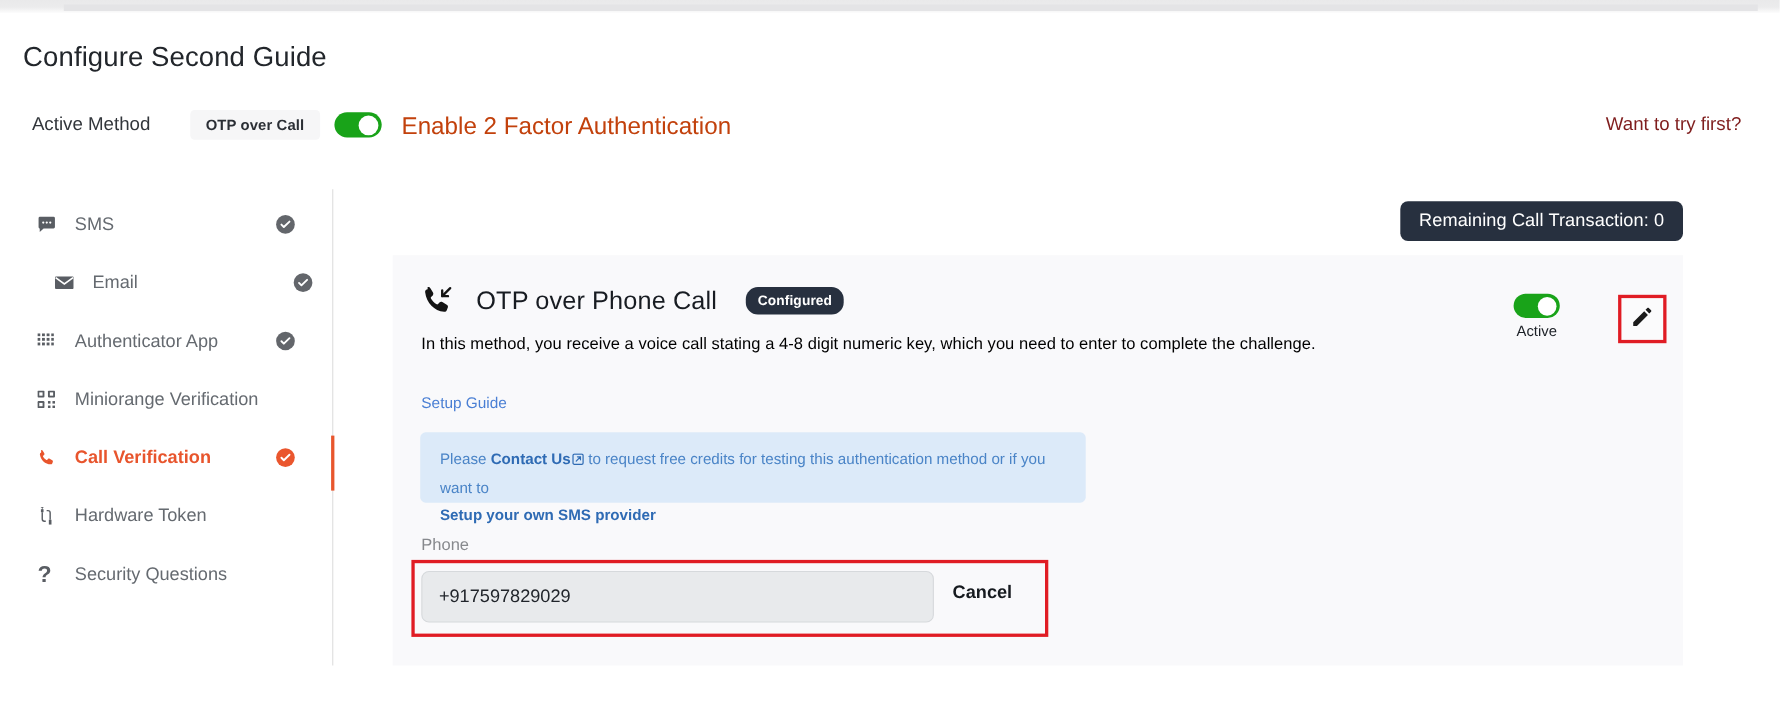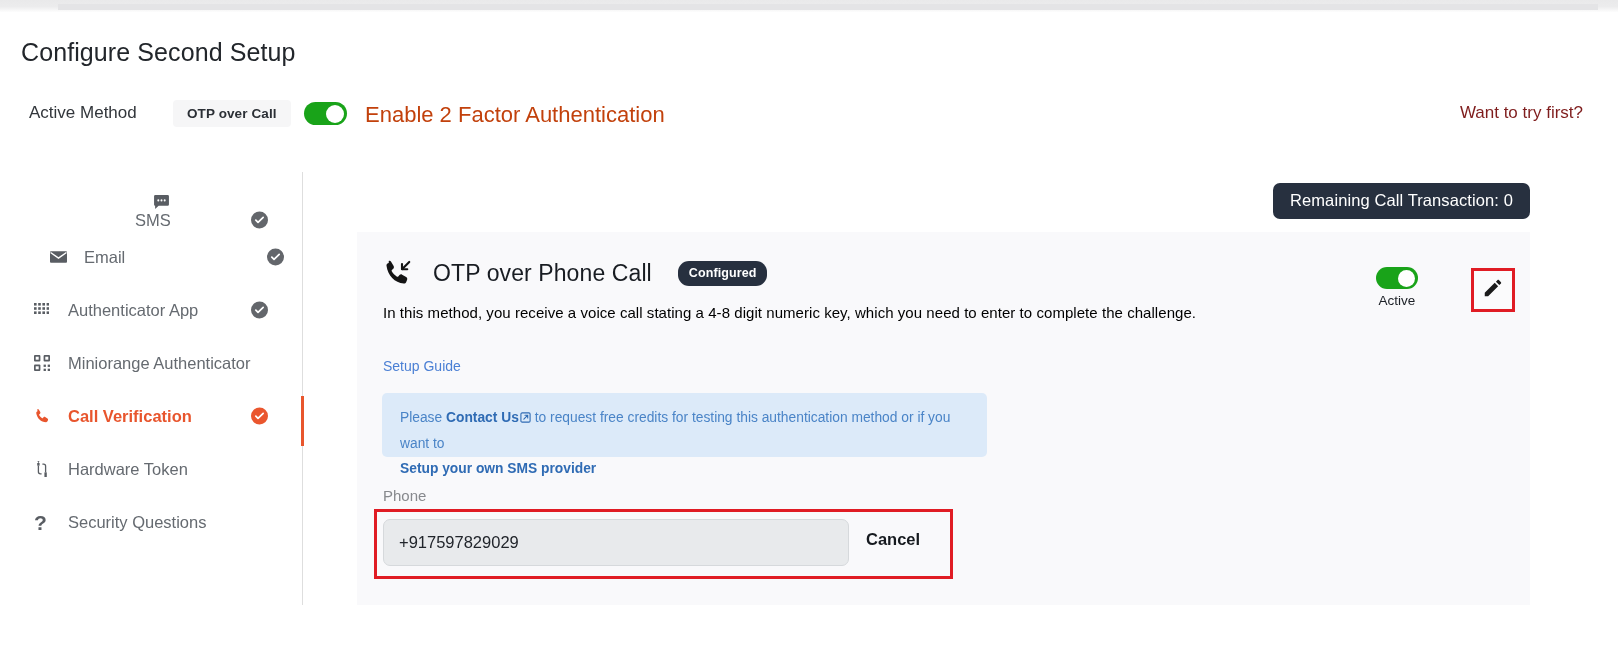--- a/index.html
+++ b/index.html
@@ -350,37 +350,37 @@
     cursor: pointer;
   }
 </style>
 </head>
 <body>
 
 <div class="top-strip">
   <div class="top-strip-inner"></div>
 </div>
 
-<div class="page-title">Configure Second Setup</div>
+<div class="page-title">Configure Second Guide</div>
 
 <div class="header-row">
   <span class="active-method-label">Active Method</span>
   <span class="active-method-pill">OTP over Call</span>
 
   <div class="enable-toggle">
     <div class="knob"></div>
   </div>
   <span class="enable-label">Enable 2 Factor Authentication</span>
 
   <a class="try-first">Want to try first?</a>
 </div>
 
 <div class="sidebar">
 
-  <div class="side-item" style="top:16px;flex-direction:column;">
+  <div class="side-item" style="top:0px;">
     <span class="side-icon">
       <svg width="17" height="17" viewBox="0 0 16 16" fill="currentColor">
           <path d="M1 2.2A1.2 1.2 0 0 1 2.2 1h11.6A1.2 1.2 0 0 1 15 2.2v7.6a1.2 1.2 0 0 1-1.2 1.2H5.3L2 14V11h-.3A1.2 1.2 0 0 1 1 9.8V2.2z"></path>
           <circle cx="5" cy="6" r=".95" fill="#fff"></circle>
           <circle cx="8" cy="6" r=".95" fill="#fff"></circle>
           <circle cx="11" cy="6" r=".95" fill="#fff"></circle>
         </svg>
     </span>
     <span class="side-label">SMS</span>
     <span class="side-check">
@@ -438,21 +438,21 @@
         <rect x="9.6" y="0" width="6.4" height="6.4" rx="1"></rect>
           <rect x="11.3" y="1.7" width="3" height="3" fill="#fff"></rect>
         <rect x="0" y="9.6" width="6.4" height="6.4" rx="1"></rect>
           <rect x="1.7" y="11.3" width="3" height="3" fill="#fff"></rect>
         <rect x="9.6" y="9.6" width="2.3" height="2.3"></rect>
           <rect x="13.7" y="9.6" width="2.3" height="2.3"></rect>
         <rect x="9.6" y="13.7" width="2.3" height="2.3"></rect>
           <rect x="13.7" y="13.7" width="2.3" height="2.3"></rect>
       </svg>
     </span>
-    <span class="side-label">Miniorange Authenticator</span>
+    <span class="side-label">Miniorange Verification</span>
   </div>
 
   <div class="side-item active" style="top:212px;">
     <span class="side-icon">
       <svg width="17" height="17" viewBox="0 0 16 16" fill="currentColor">
           <path d="M3.2 1.1c.5-.2 1.1 0 1.4.5l1.3 2.2c.3.5.2 1.1-.2 1.5l-.8.7c-.2.2-.2.4-.1.6.5 1 1.8 2.4 2.9 3 .2.1.4.1.6-.1l.7-.8c.4-.4 1-.5 1.5-.2l2.2 1.3c.5.3.7.9.5 1.4l-.5 1.3c-.2.5-.7.8-1.3.8C6.6 13.3 2.7 9.4 2.1 4.6c0-.6.3-1.1.8-1.3l.3-.1z"></path>
         </svg>
     </span>
     <span class="side-label">Call Verification</span>
     <span class="side-check orange">

